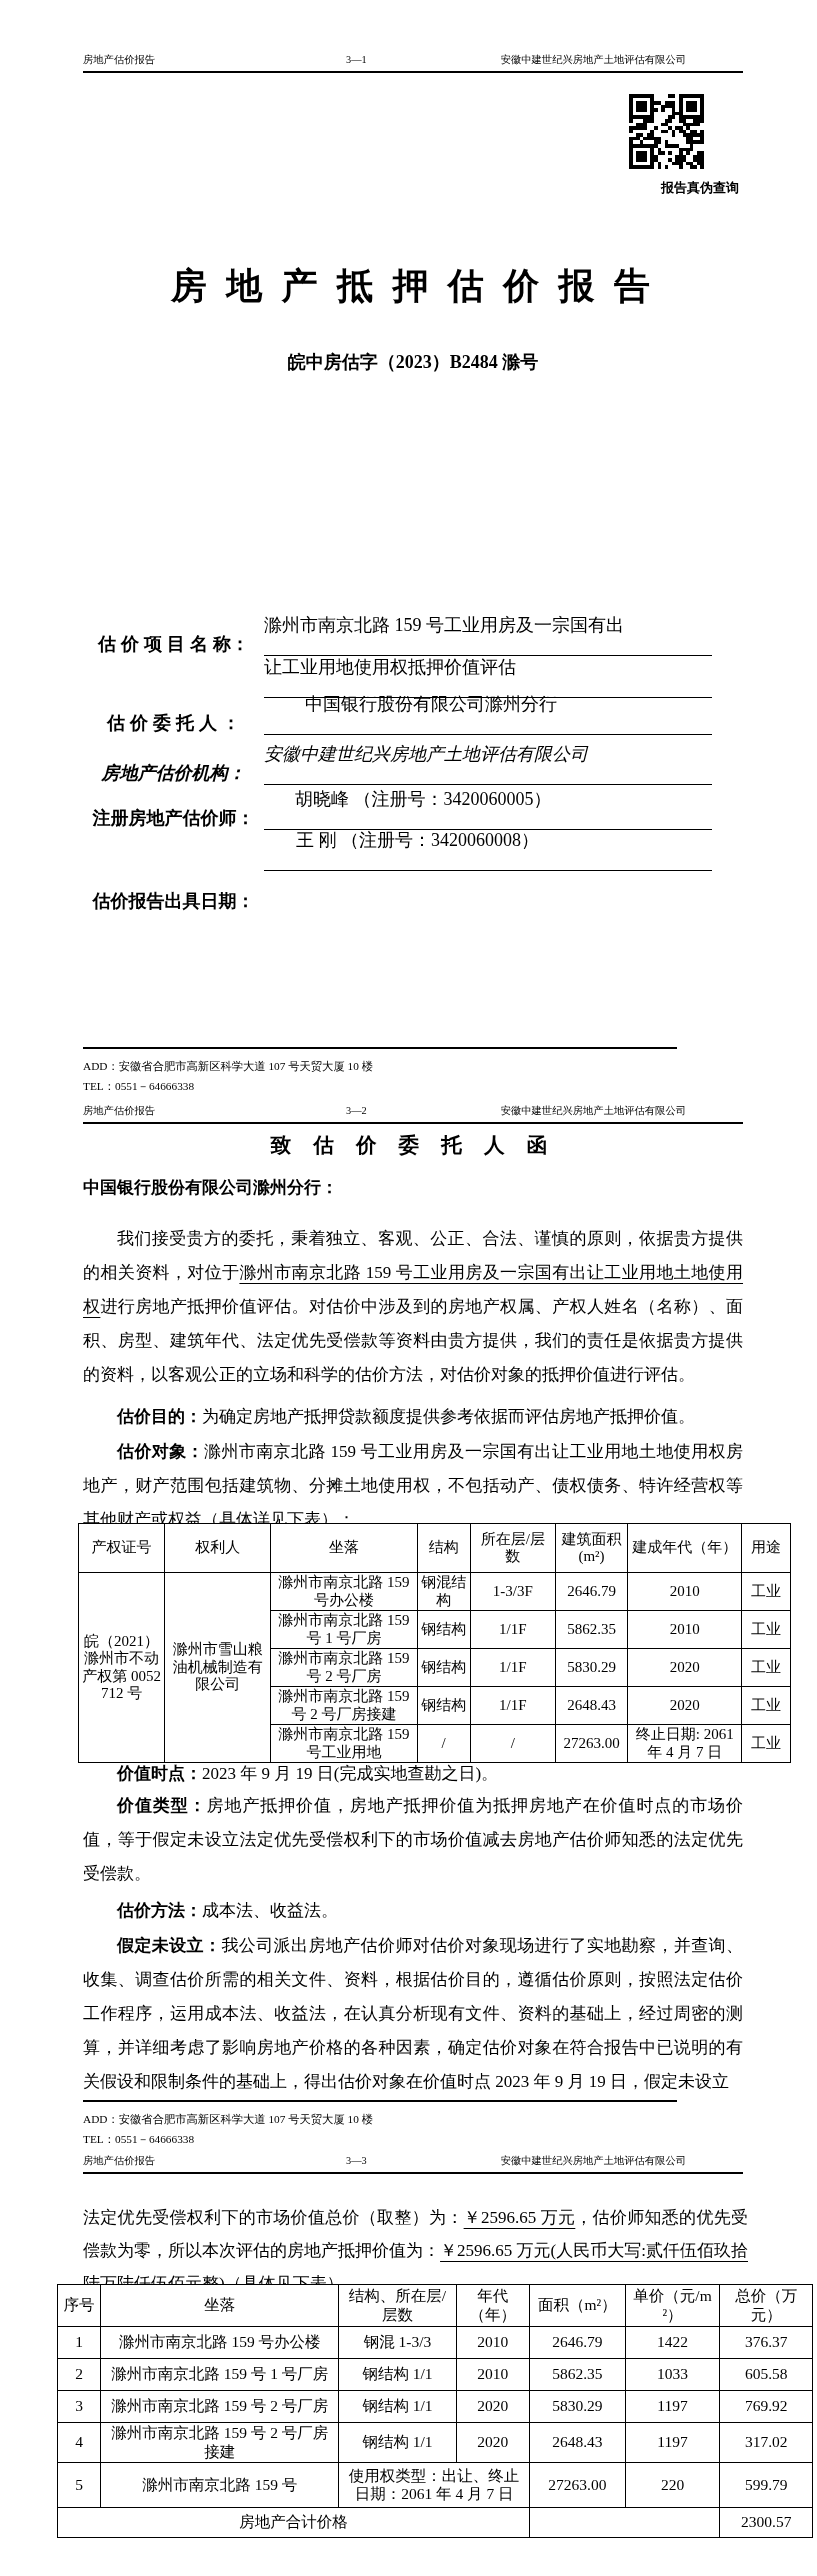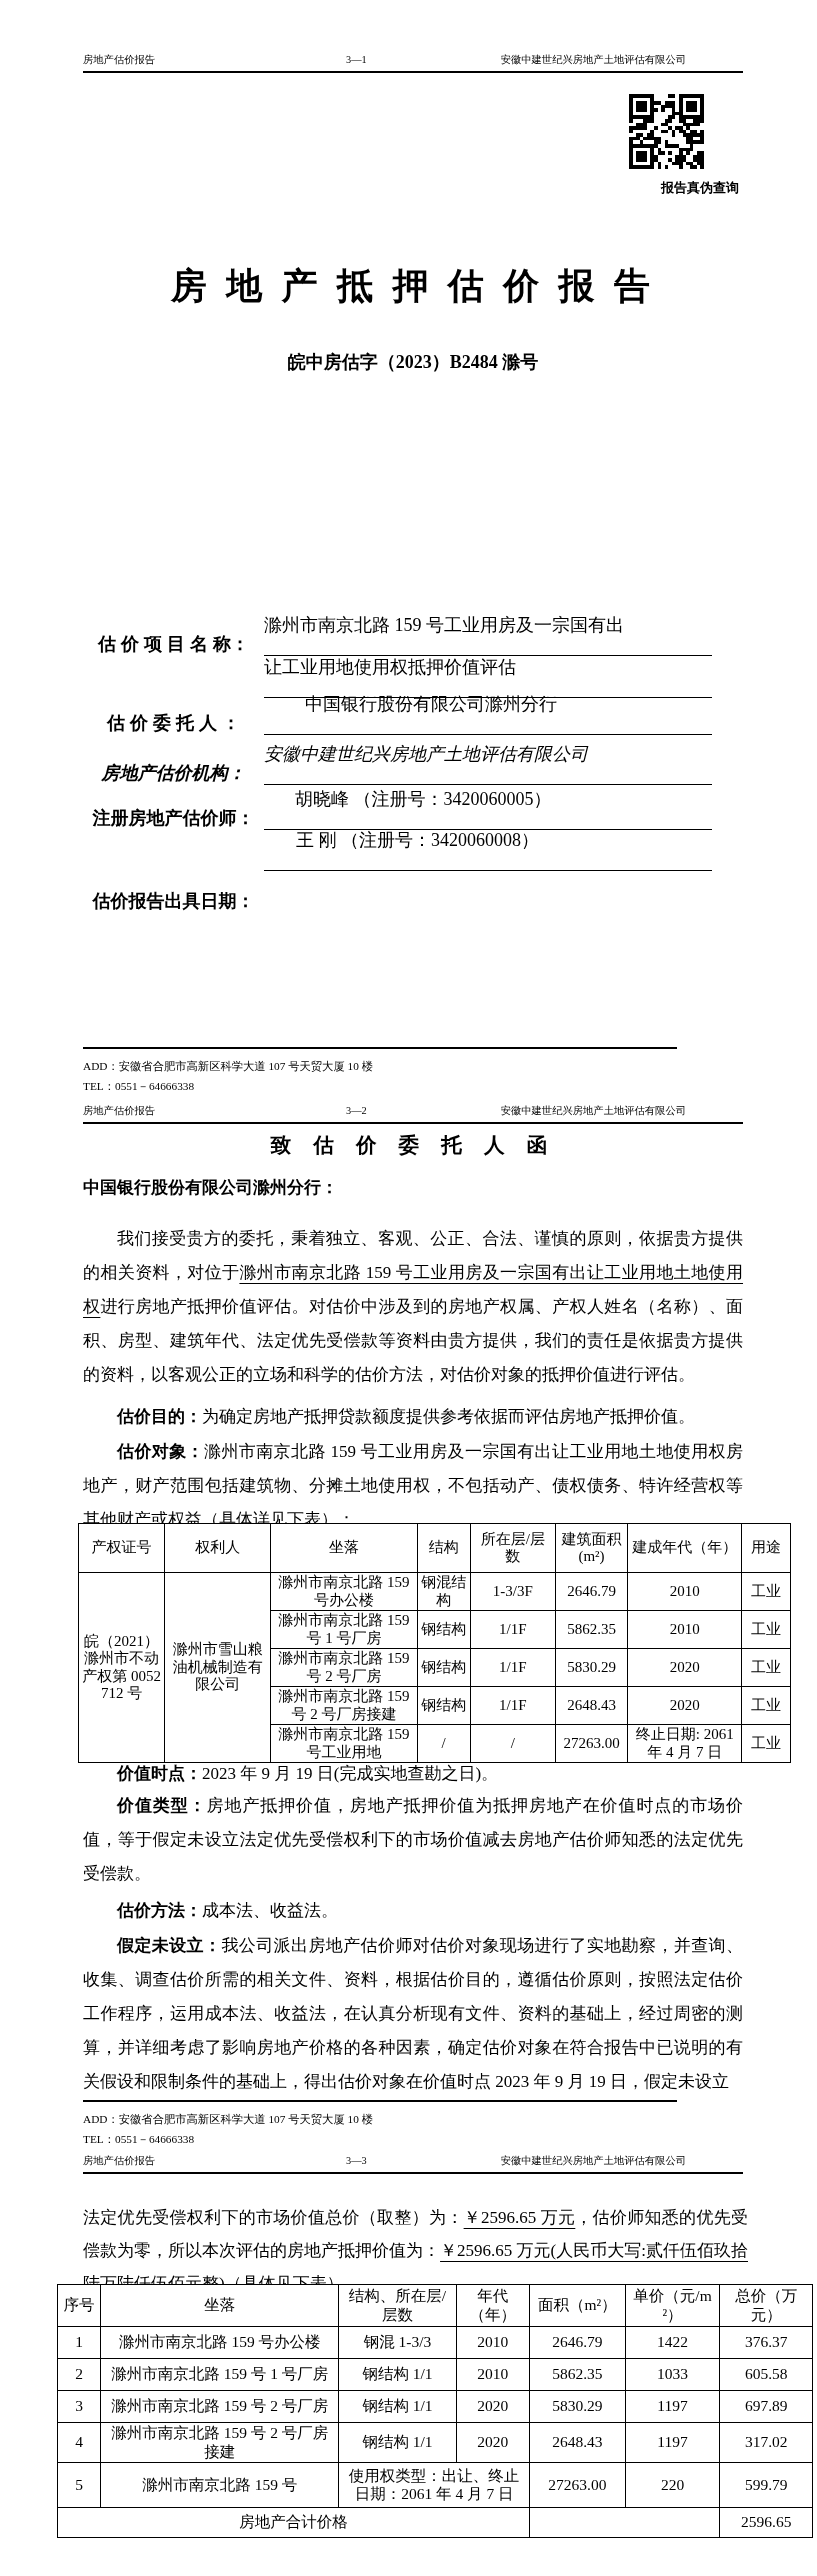--- a/index.html
+++ b/index.html
@@ -487,21 +487,21 @@
           <td>1033</td>
           <td>605.58</td>
         </tr>
         <tr class="r2">
           <td>3</td>
           <td>滁州市南京北路 159 号 2 号厂房</td>
           <td>钢结构 1/1</td>
           <td>2020</td>
           <td>5830.29</td>
           <td>1197</td>
-          <td>697.89</td>
+          <td>769.92</td>
         </tr>
         <tr class="r3">
           <td>4</td>
           <td>滁州市南京北路 159 号 2 号厂房接建</td>
           <td>钢结构 1/1</td>
           <td>2020</td>
           <td>2648.43</td>
           <td>1197</td>
           <td>317.02</td>
         </tr>
@@ -509,19 +509,19 @@
           <td>5</td>
           <td>滁州市南京北路 159 号</td>
           <td colspan="2">使用权类型：出让、终止日期：2061 年 4 月 7 日</td>
           <td>27263.00</td>
           <td>220</td>
           <td>599.79</td>
         </tr>
         <tr class="r5">
           <td colspan="4">房地产合计价格</td>
           <td colspan="2"></td>
-          <td>2596.65</td>
+          <td>2300.57</td>
         </tr>
       </tbody>
     </table>
 
 </div>
 
 
 </body></html>

